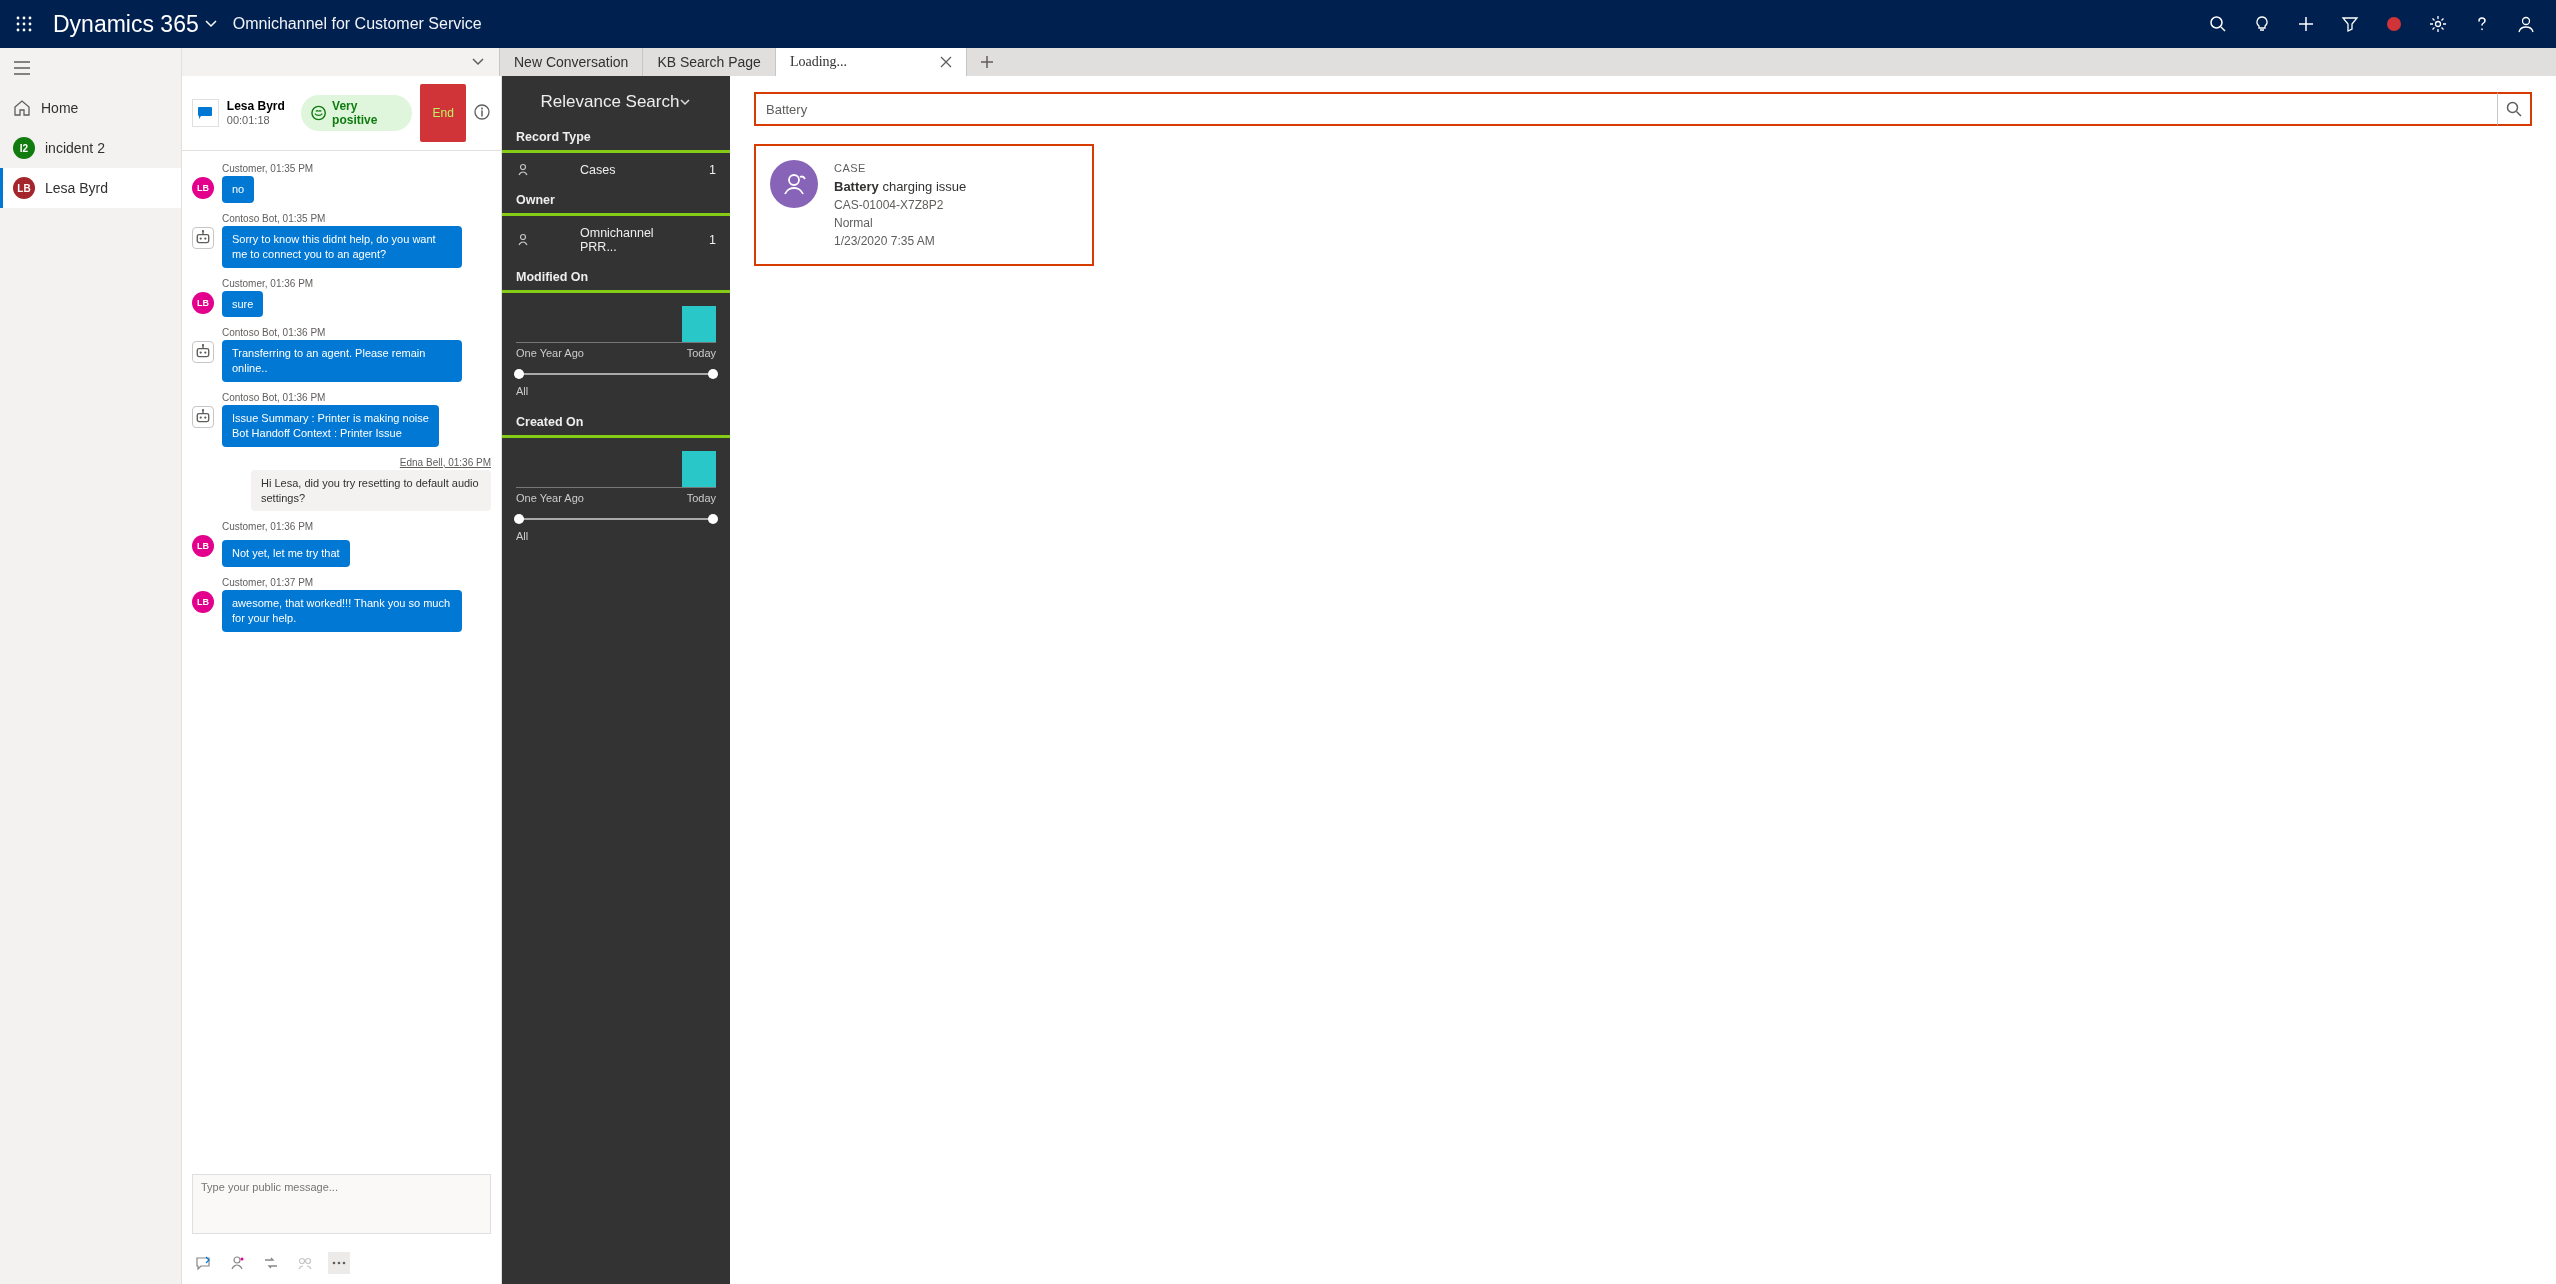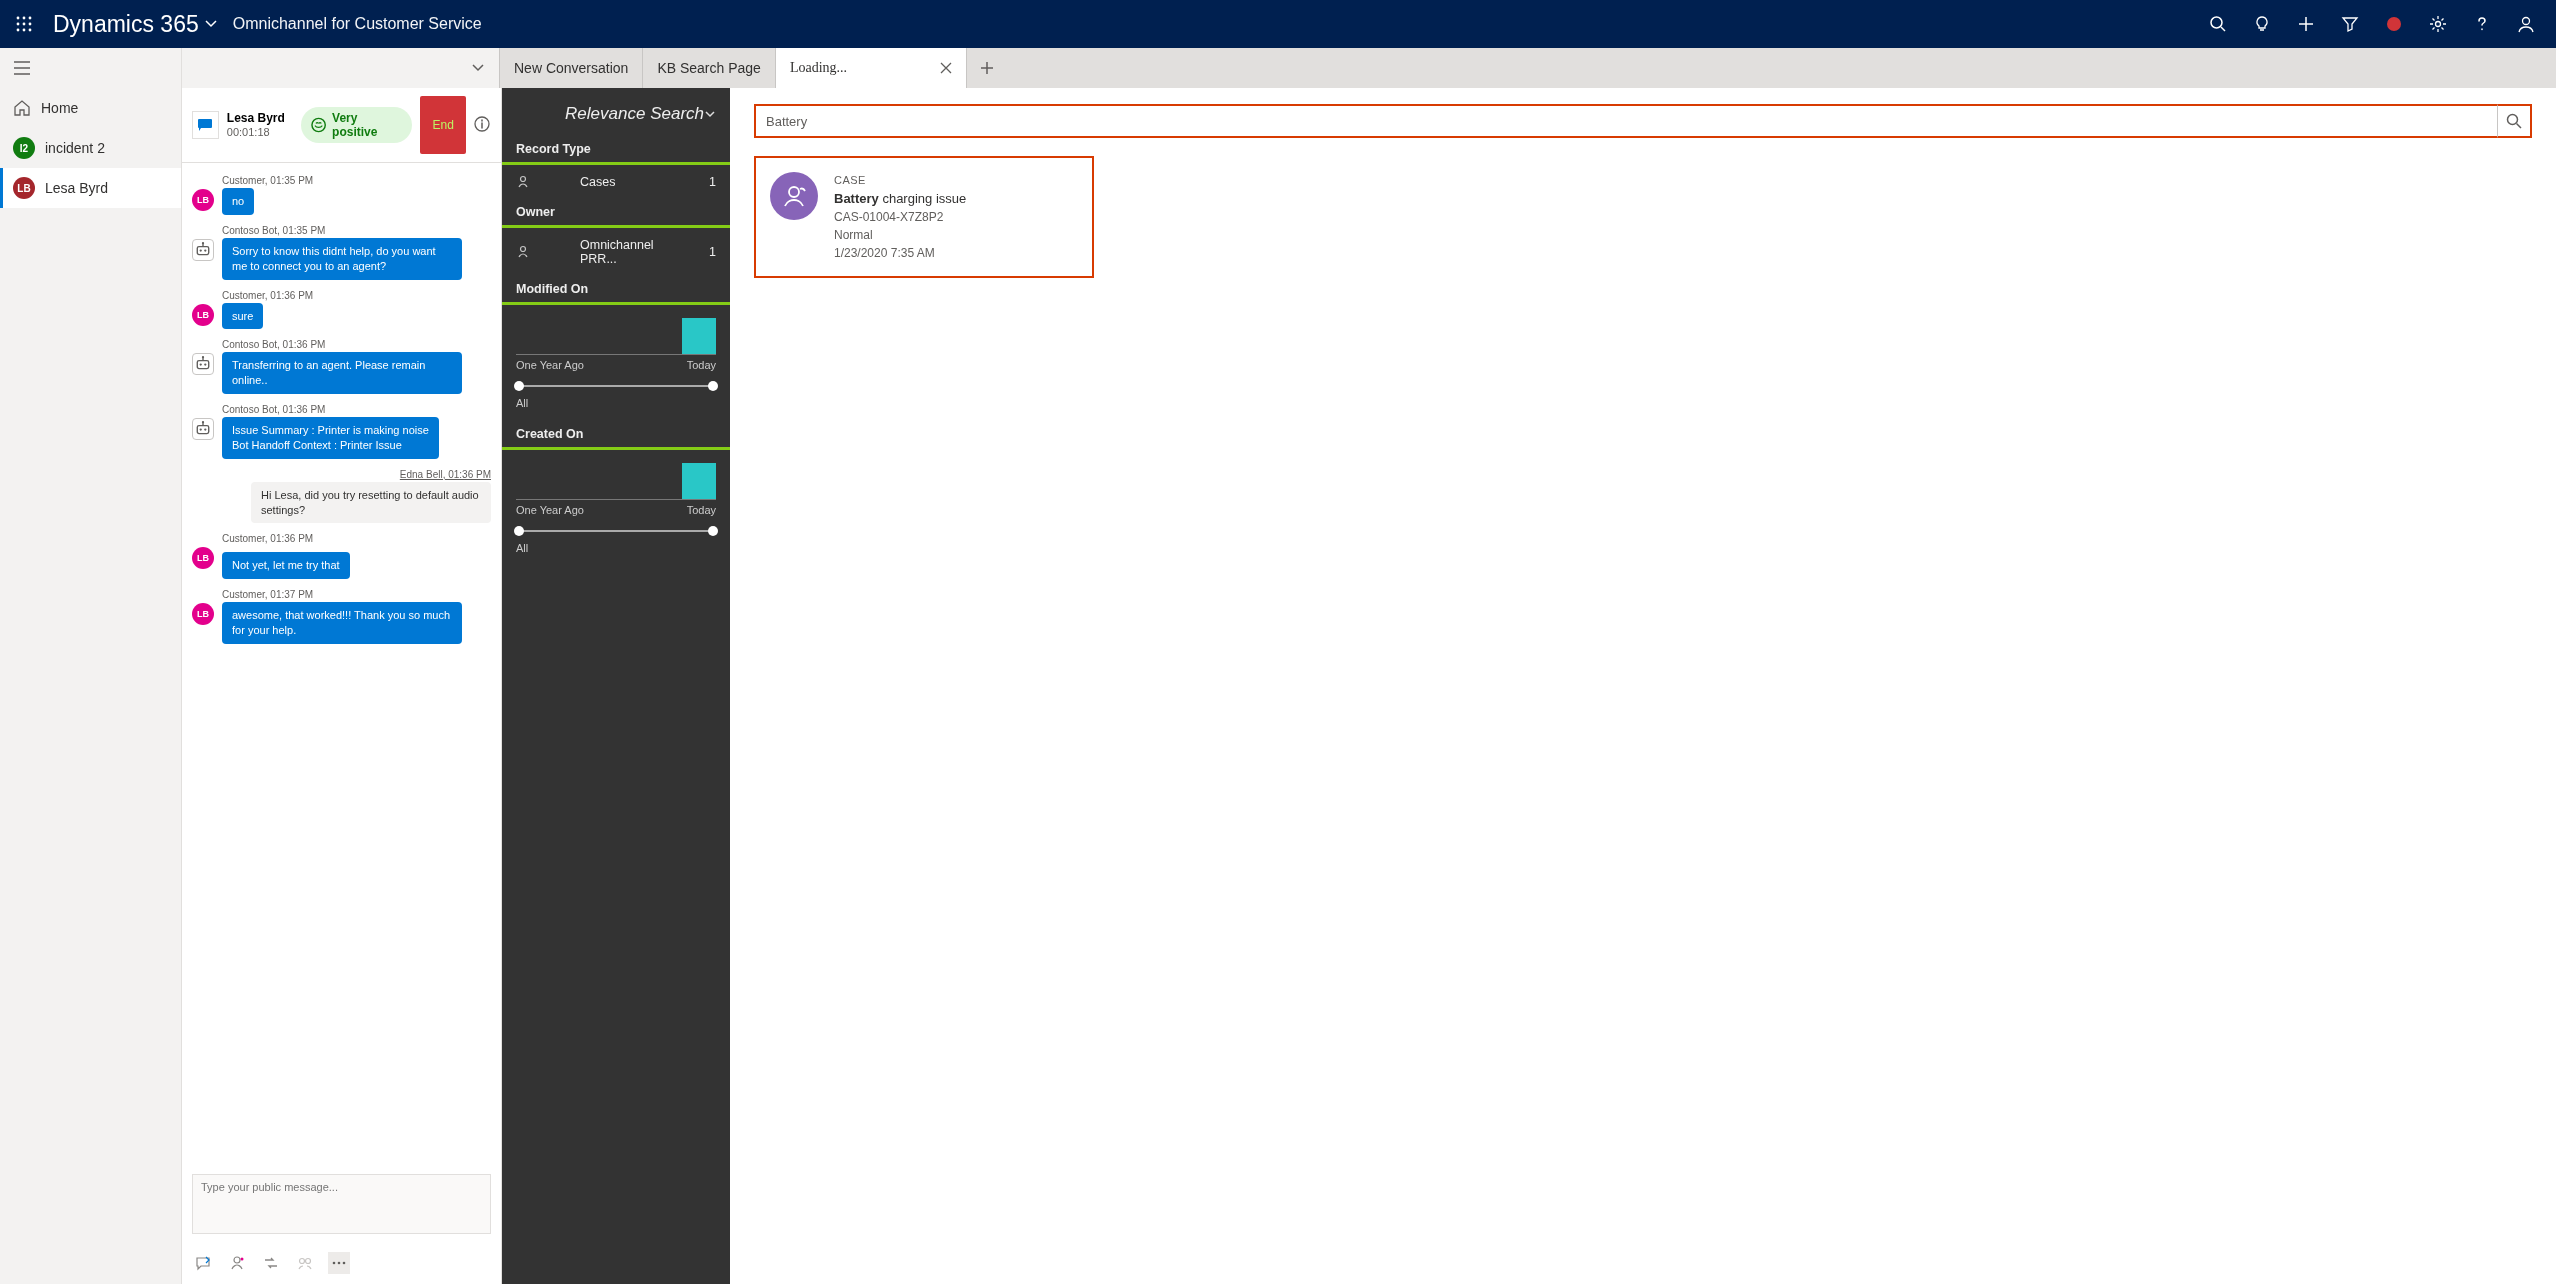--- a/index.html
+++ b/index.html
@@ -97,37 +97,37 @@
 .chat-input {
   width: 100%; height: 60px; border: 1px solid #e1dfdd; background: #faf9f8;
   font-size: 11px; padding: 6px 8px; color: #605e5c; resize: none;
 }
 .chat-tools { display:flex; gap: 12px; padding: 6px 10px 10px; color:#605e5c; }
 .chat-tools .tool { width:22px; height:22px; display:flex; align-items:center; justify-content:center; cursor:pointer;}
 .chat-tools .tool.boxed { background:#edebe9;}
 
 
 .relpanel { width: 228px; background: #333333; color: #eee; display:flex; flex-direction:column; font-size:13px;}
-.relpanel .rhead { padding: 16px 14px 8px; font-size: 17px; display:flex; align-items:center; justify-content:flex-end;font-style:italic;}
+.relpanel .rhead { padding: 16px 14px 8px; font-size: 17px; display:flex; align-items:center; justify-content:center;}
 .relpanel .section-title { font-size: 12.5px; font-weight:600; padding: 10px 14px 6px; border-bottom: 3px solid #84cc16; margin-bottom:4px;}
 .relpanel .rrow { display:flex; align-items:center; justify-content:space-between; padding: 6px 14px; font-size: 12.5px; cursor:pointer;gap:40px;}
 .relpanel .rrow .ric { margin-right: 10px; opacity:.85;}
 .relpanel .rrow .lbl { flex:1; }
 .chartwrap { padding: 6px 14px 2px; }
 .barchart { height: 40px; display:flex; align-items:flex-end; gap: 8px; border-bottom:1px solid #777;}
 .barchart .bar { flex:1; background: transparent; }
 .barchart .bar.big { background: #29c7c7; height: 36px; }
 .axis { display:flex; justify-content:space-between; font-size: 11px; color:#ccc; margin-top:4px;}
 .sliderline { position:relative; height: 14px; margin: 8px 0 2px;}
 .sliderline .track { position:absolute; top:6px; left:0; right:0; height:2px; background:#aaa;}
 .sliderline .dot { position:absolute; top:2px; width:10px; height:10px; background:#fff; border-radius:50%;}
 .sliderline .dot.l { left:-2px;}
 .sliderline .dot.r { right:-2px;}
 .all-lbl { font-size: 11px; color:#ccc; padding: 0 14px 8px;}
-.tabbar { height: 40px; background:#e1dfdd; display:flex; align-items:stretch;}
+.tabbar { height: 28px; background:#e1dfdd; display:flex; align-items:stretch;}
 .tabbar .tab {
   padding: 0 14px; display:flex; align-items:center; font-size:14px; color:#323130;
   border-right:1px solid #c8c6c4; cursor:pointer; gap:10px;
 }
 .tabbar .tab.active { background:#fff; }
 .tabbar .tab .x { color:#605e5c; }
 .tabbar .plus { width:40px; display:flex; align-items:center; justify-content:center; cursor:pointer; color:#605e5c;}
 
 
 

